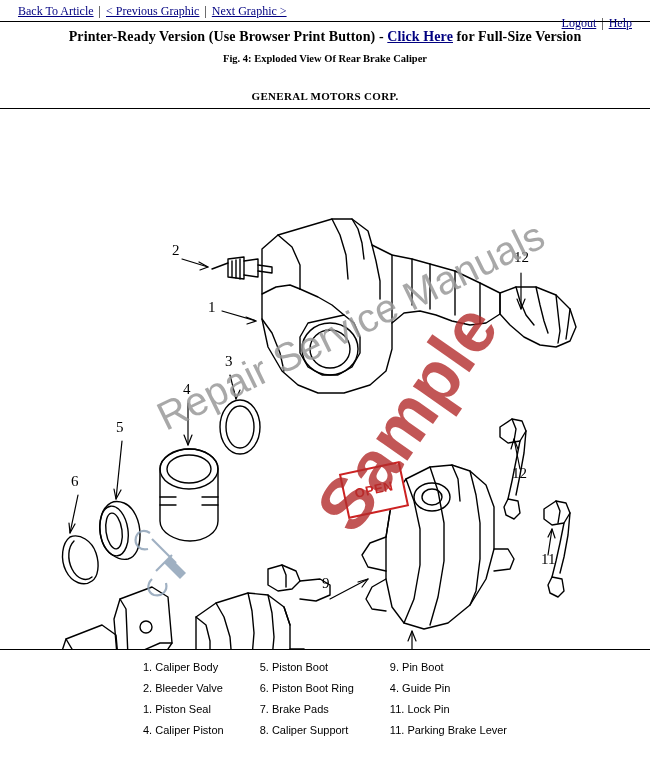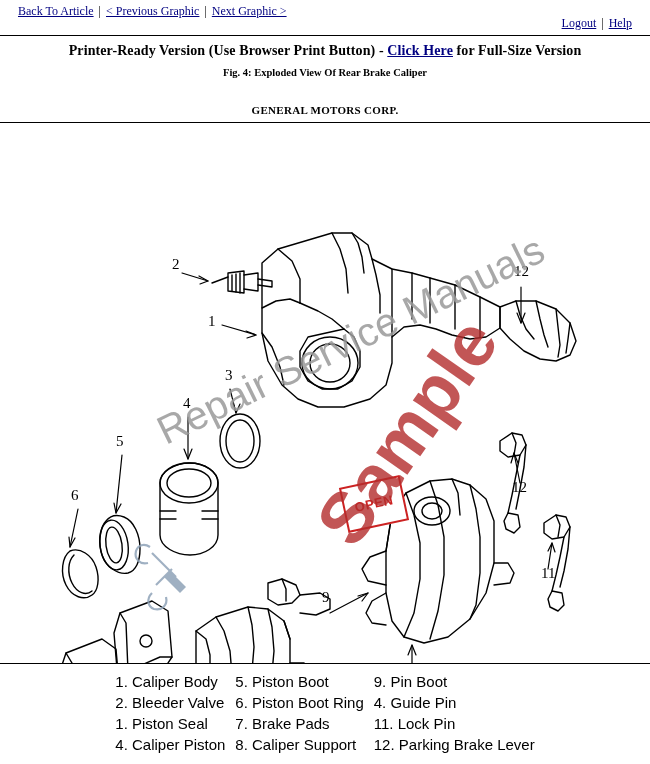--- a/index.html
+++ b/index.html
@@ -17,21 +17,21 @@
   .page {
     position: relative;
     width: 650px;
     height: 764px;
     box-sizing: border-box;
   }
 
   
   .navbar {
     position: relative;
-    height: 36px;
+    height: 22px;
     border-bottom: 1px solid #000000;
     font-family: "Liberation Serif", serif;
     font-size: 12px;
     padding: 4px 10px 0 10px;
     box-sizing: border-box;
   }
   .nav-left {
     position: absolute;
     left: 18px;
     top: 4px;
@@ -154,23 +154,23 @@
     letter-spacing: .5px;
   }
 
   
   .legend {
     position: relative;
     margin-top: 2px;
     padding: 0 0 0 0;
     display: flex;
     justify-content: center;
-    gap: 10px;
+    gap: 36px;
     font-family: "Liberation Sans", sans-serif;
-    font-size: 15px;
+    font-size: 11px;
   }
   .legend-col {
     display: flex;
     flex-direction: column;
     gap: 2px;
   }
   .legend-col div {
     white-space: nowrap;
     line-height: 19px;
   }
@@ -401,19 +401,19 @@
     <div class="legend-col">
       <div>5. Piston Boot</div>
       <div>6. Piston Boot Ring</div>
       <div>7. Brake Pads</div>
       <div>8. Caliper Support</div>
     </div>
     <div class="legend-col">
       <div>9. Pin Boot</div>
       <div>4. Guide Pin</div>
       <div>11. Lock Pin</div>
-      <div>12. Parking Brake Lever</div>
+      <div>11. Parking Brake Lever</div>
     </div>
   </div>
 
   <div class="code-line">G92B04013</div>
   <hr class="bottom-rule">
 </div>
 
 </body></html>

